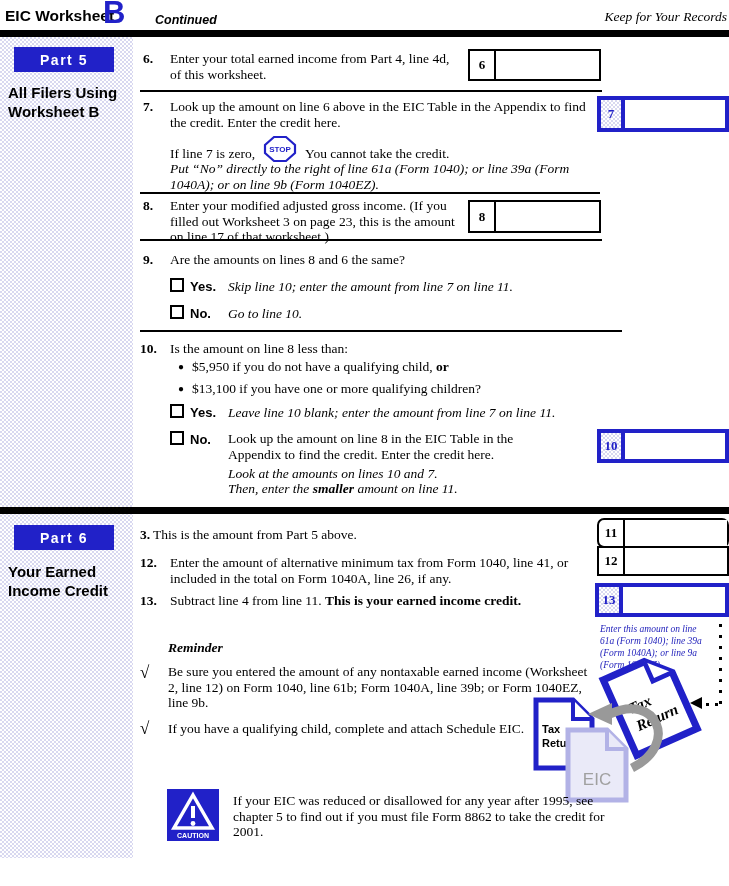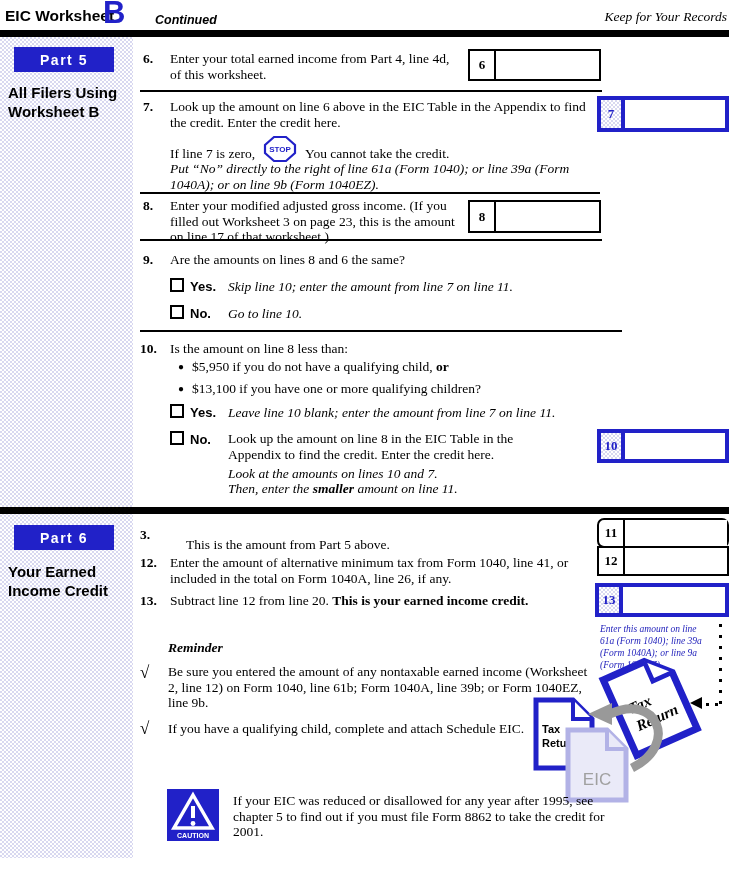--- a/index.html
+++ b/index.html
@@ -115,35 +115,35 @@
   </div>
   <div class="ltext bluenote" style="left:228px; top:466px;">Look at the amounts on lines 10 and 7.</div>
   <div class="ltext bluenote" style="left:228px; top:481px;"><span>Then, enter the </span><span class="b">smaller</span><span> amount on line 11.</span></div>
 
   <div class="abs" style="left:0; top:507px; width:729px; height:7px; background:#000;"></div>
 
   <div class="partbox" style="left:14px; top:525px;">Part 6</div>
   <div class="sidehead" style="left:8px; top:562px; width:110px;">Your Earned Income Credit</div>
 
   <div class="lnum" style="left:140px; top:527px;">3.</div>
-  <div class="ltext" style="left:186px; top:527px; width:400px;margin-top:10px;">This is the amount from Part 5 above.</div>
+  <div class="ltext" style="left:153px; top:527px; width:400px;">This is the amount from Part 5 above.</div>
   <div class="abox" style="left:597px; top:518px; width:132px; height:30px;border-radius:7px;">
     <div class="n">11</div>
     <div class="f"></div>
   </div>
 
   <div class="lnum" style="left:140px; top:555px;">12.</div>
   <div class="ltext" style="left:170px; top:555px; width:440px;">Enter the amount of alternative minimum tax from Form 1040, line 41, or included in the total on Form 1040A, line 26, if any.</div>
   <div class="abox" style="left:597px; top:546px; width:132px; height:30px;">
     <div class="n">12</div>
     <div class="f"></div>
   </div>
 
   <div class="lnum" style="left:140px; top:593px;">13.</div>
-  <div class="ltext" style="left:170px; top:593px; width:430px;"><span>Subtract line 12 from line 20. </span><span class="b">This is your earned income credit.</span></div>
+  <div class="ltext" style="left:170px; top:593px; width:430px;"><span>Subtract line 4 from line 11. </span><span class="b">This is your earned income credit.</span></div>
   <div class="abox bluebox" style="left:595px; top:583px; width:134px; height:34px;">
     <div class="n">13</div>
     <div class="f"></div>
   </div>
 
   <div class="small-note" style="left:600px; top:623px; width:112px;">Enter this amount on line 61a (Form 1040); line 39a (Form 1040A); or line 9a (Form 1040EZ)</div>
   <div class="dotcol" style="left:719px; top:624px;">
     <span class="dot"></span>
       <span class="dot"></span>
       <span class="dot"></span>

